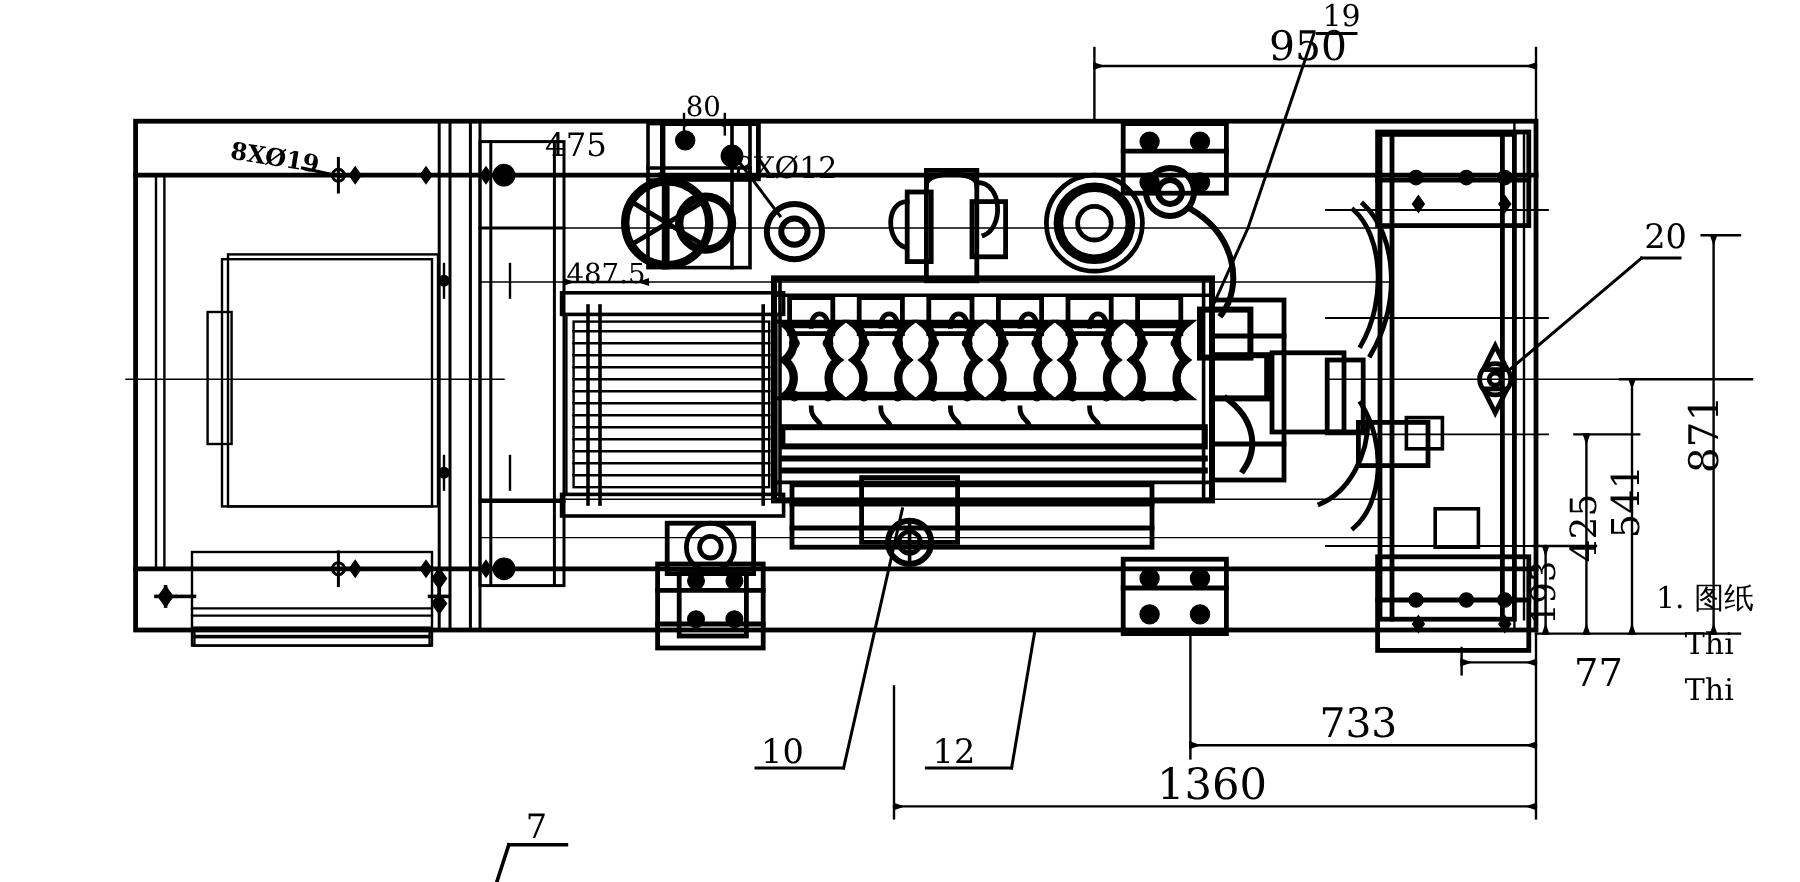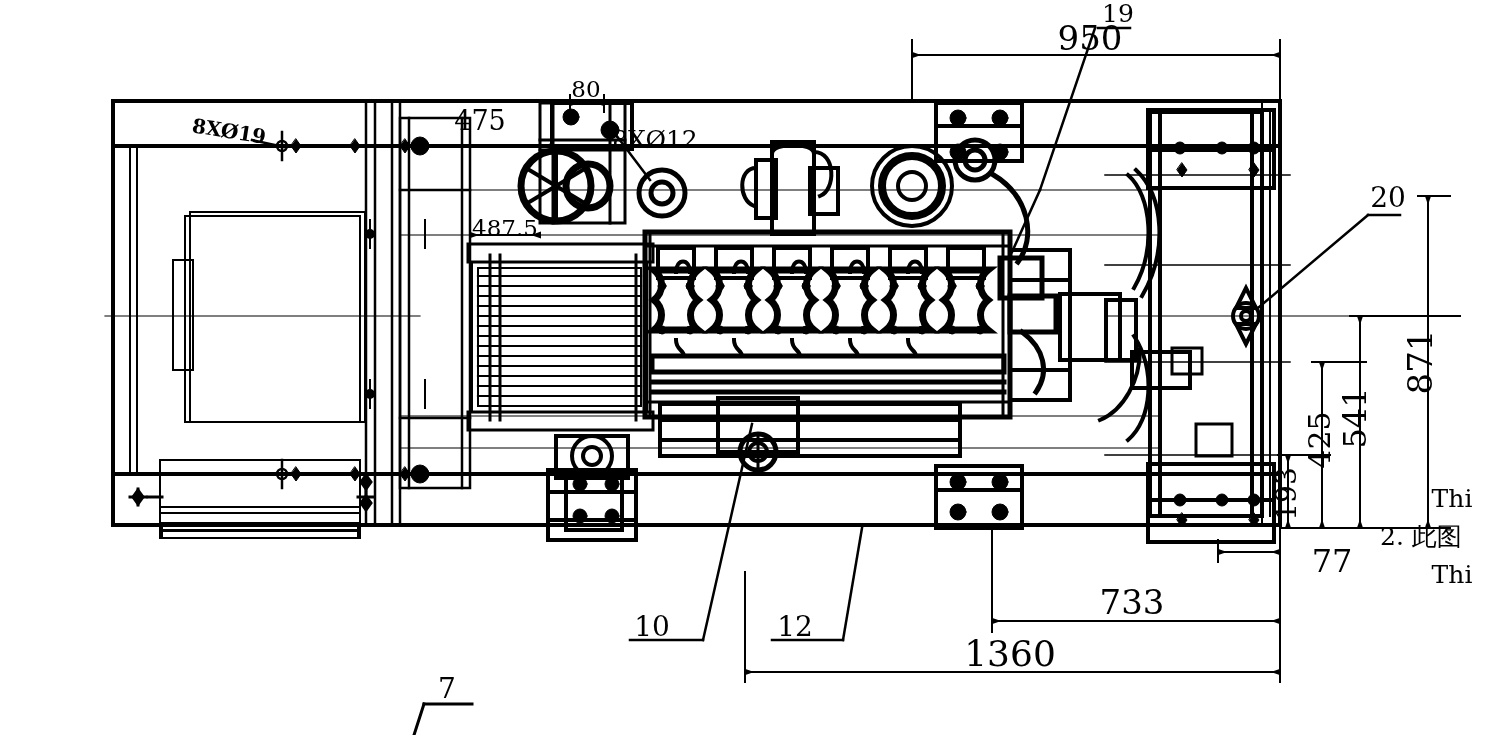--- a/index.html
+++ b/index.html
@@ -2,21 +2,21 @@
 <html><head>
 <meta charset="utf-8">
 <style>
   html,body{margin:0;padding:0;background:#ffffff;}
   body{width:1500px;height:735px;overflow:hidden;font-family:"DejaVu Serif",serif;}
   #stage{position:relative;width:1500px;height:735px;background:#fff;}
   svg#dwg{position:absolute;left:0;top:0;width:1500px;height:735px;}
   .notes{position:absolute;right:0;top:480px;width:120px;overflow:hidden;
          font-family:"DejaVu Serif",serif;font-size:25px;line-height:38px;color:#000;white-space:nowrap;}
   .notes div{white-space:nowrap;}
-  .n-ind{padding-left:24px;text-align:center;}
+  .n-ind{padding-left:24px;}
 </style>
 </head>
 <body>
 
 <div id="stage">
 
 <svg id="dwg" viewBox="0 0 1500 735">
   <defs>
     <marker id="ar" markerWidth="10" markerHeight="8" refX="9" refY="4" orient="auto" markerUnits="userSpaceOnUse">
       <path d="M0,4 L10,0.6 L10,7.4 Z" fill="#000"></path>
@@ -487,18 +487,18 @@
     <text x="0" y="0" font-size="34" transform="translate(1432,362) rotate(-90)">871</text>
     <text x="0" y="0" font-size="32" transform="translate(1366,418) rotate(-90)">541</text>
     <text x="0" y="0" font-size="30" transform="translate(1330,440) rotate(-90)">425</text>
     <text x="0" y="0" font-size="28" transform="translate(1296,494) rotate(-90)">193</text>
 
     <text x="0" y="0" font-size="20" font-weight="bold" transform="translate(228,138) rotate(9)">8XØ19</text>
   </g>
 </svg>
 
 <div class="notes">
+  <div><span>1.</span> <span>图纸</span></div>
   <div class="n-ind">Thi</div>
-  <div><span>2.</span> <span>此图</span></div>
   <div class="n-ind">Thi</div>
 </div>
 
 </div>
 
 </body></html>

